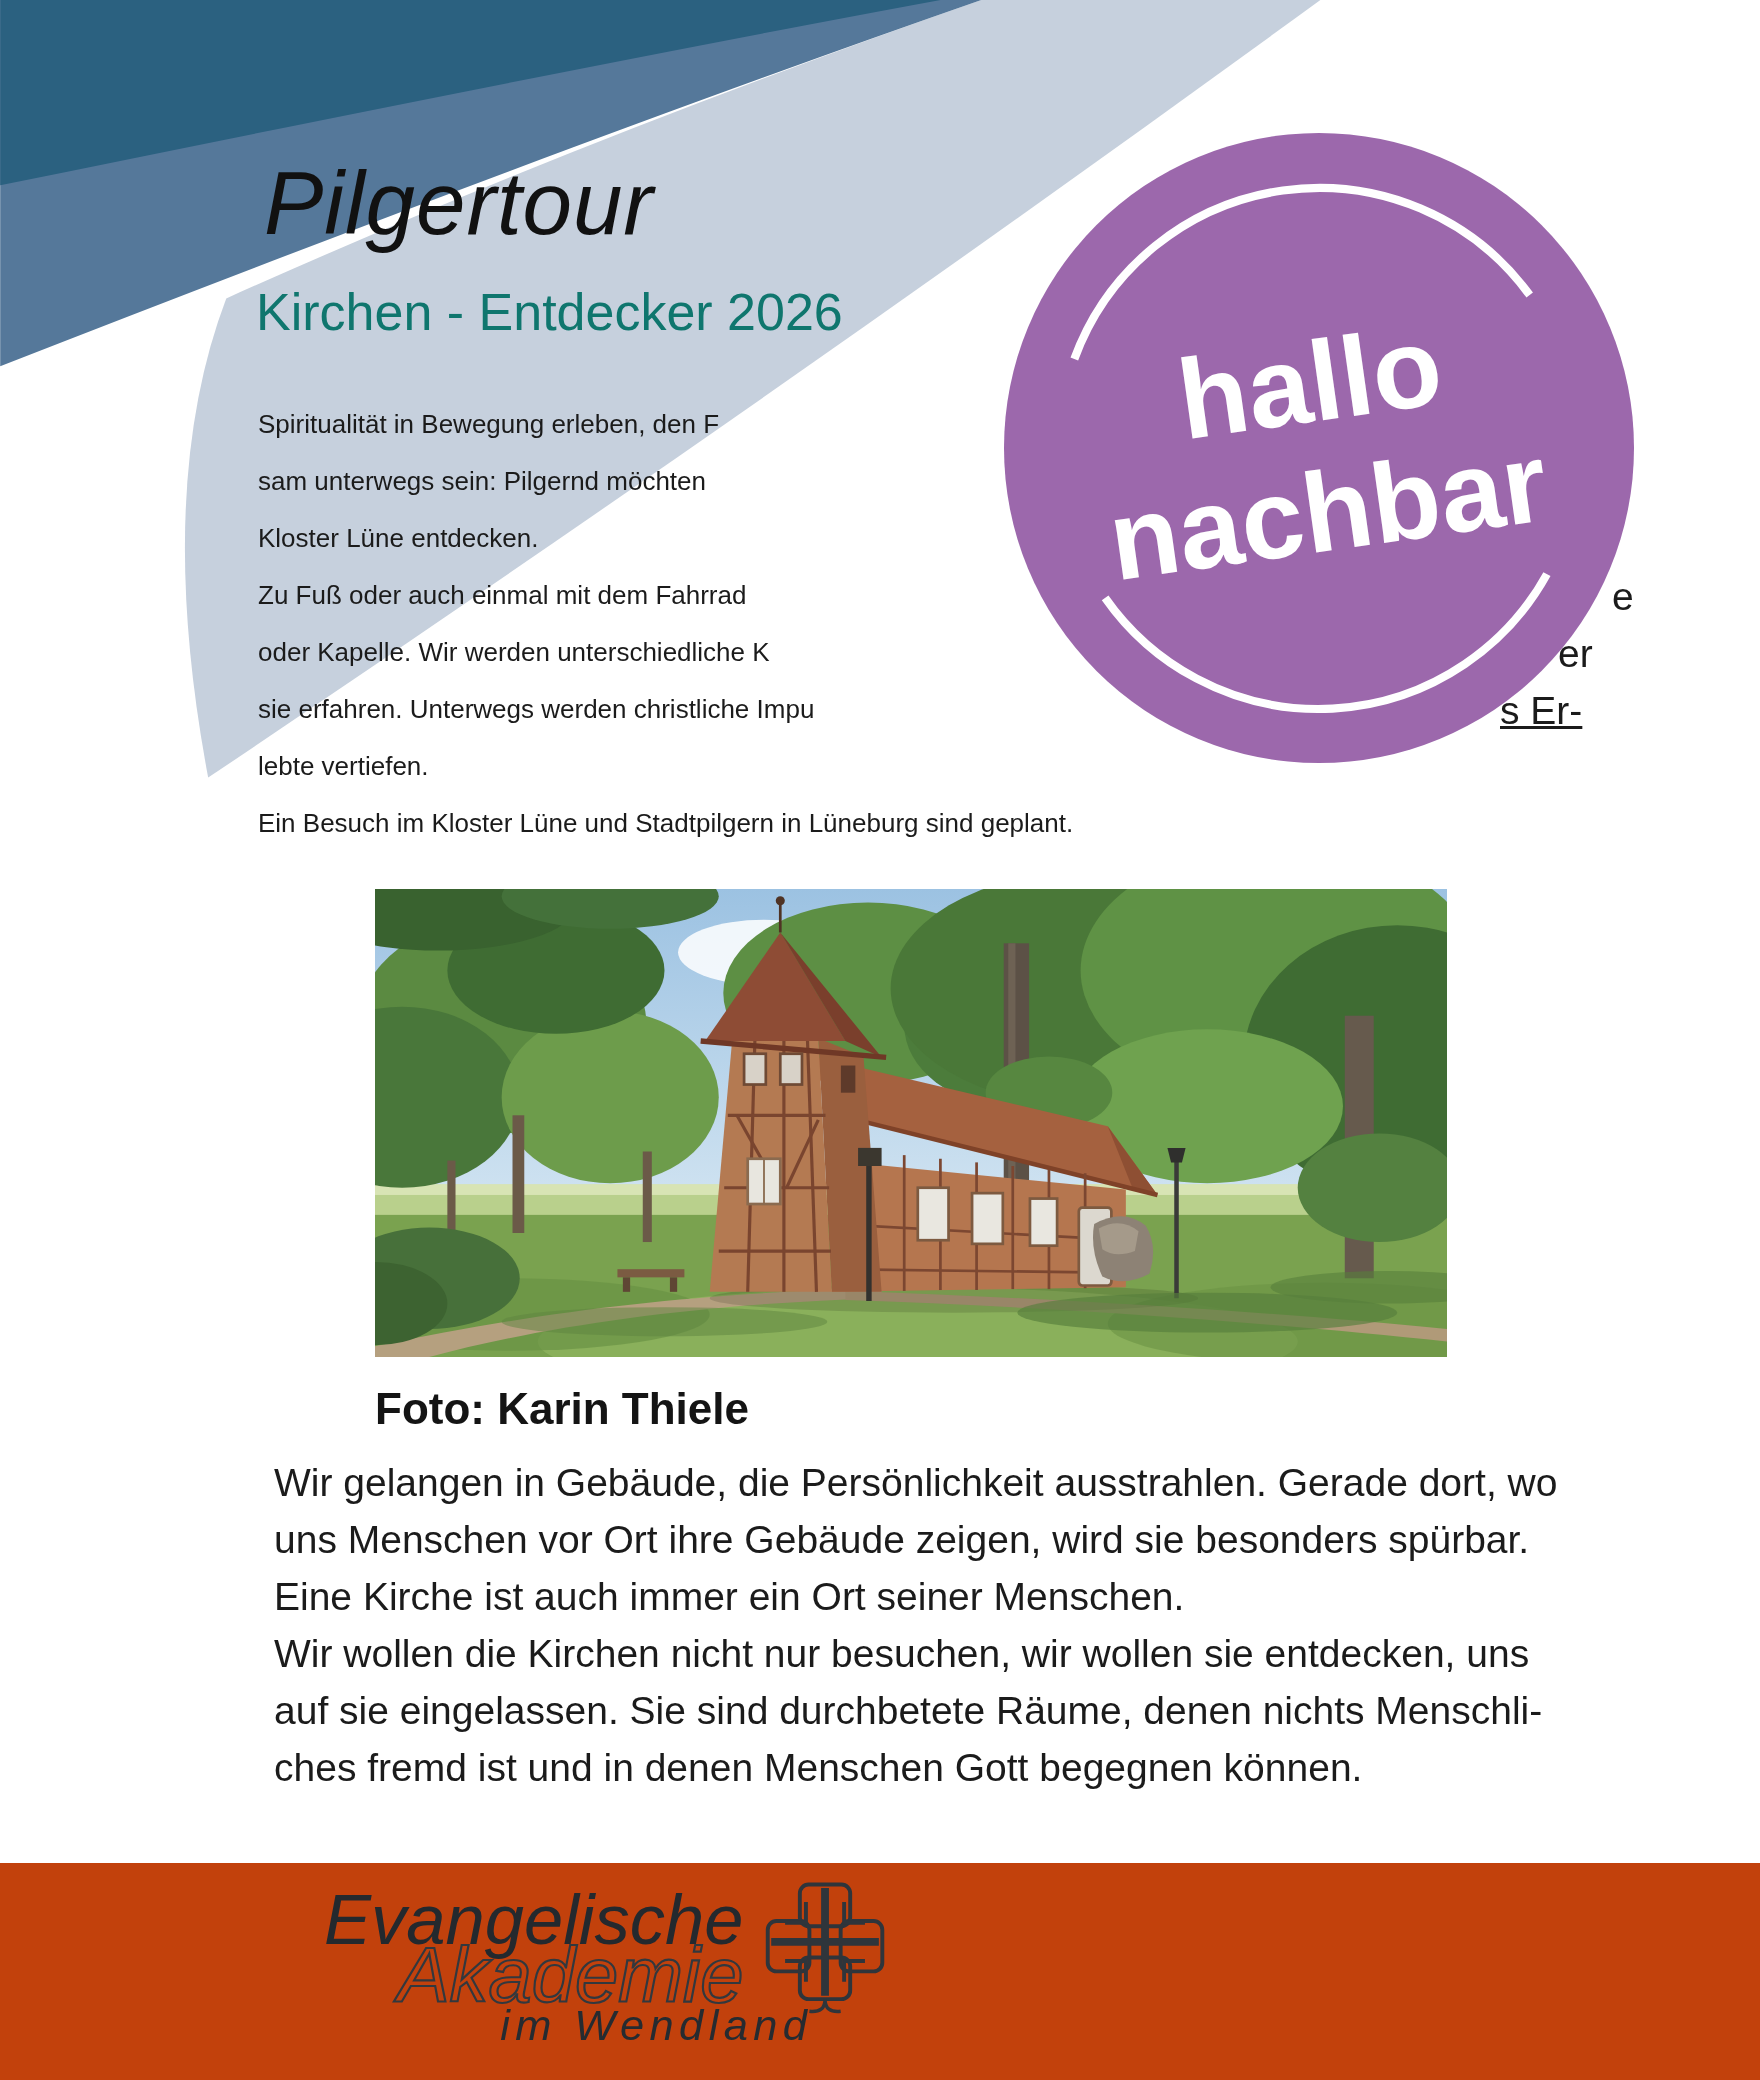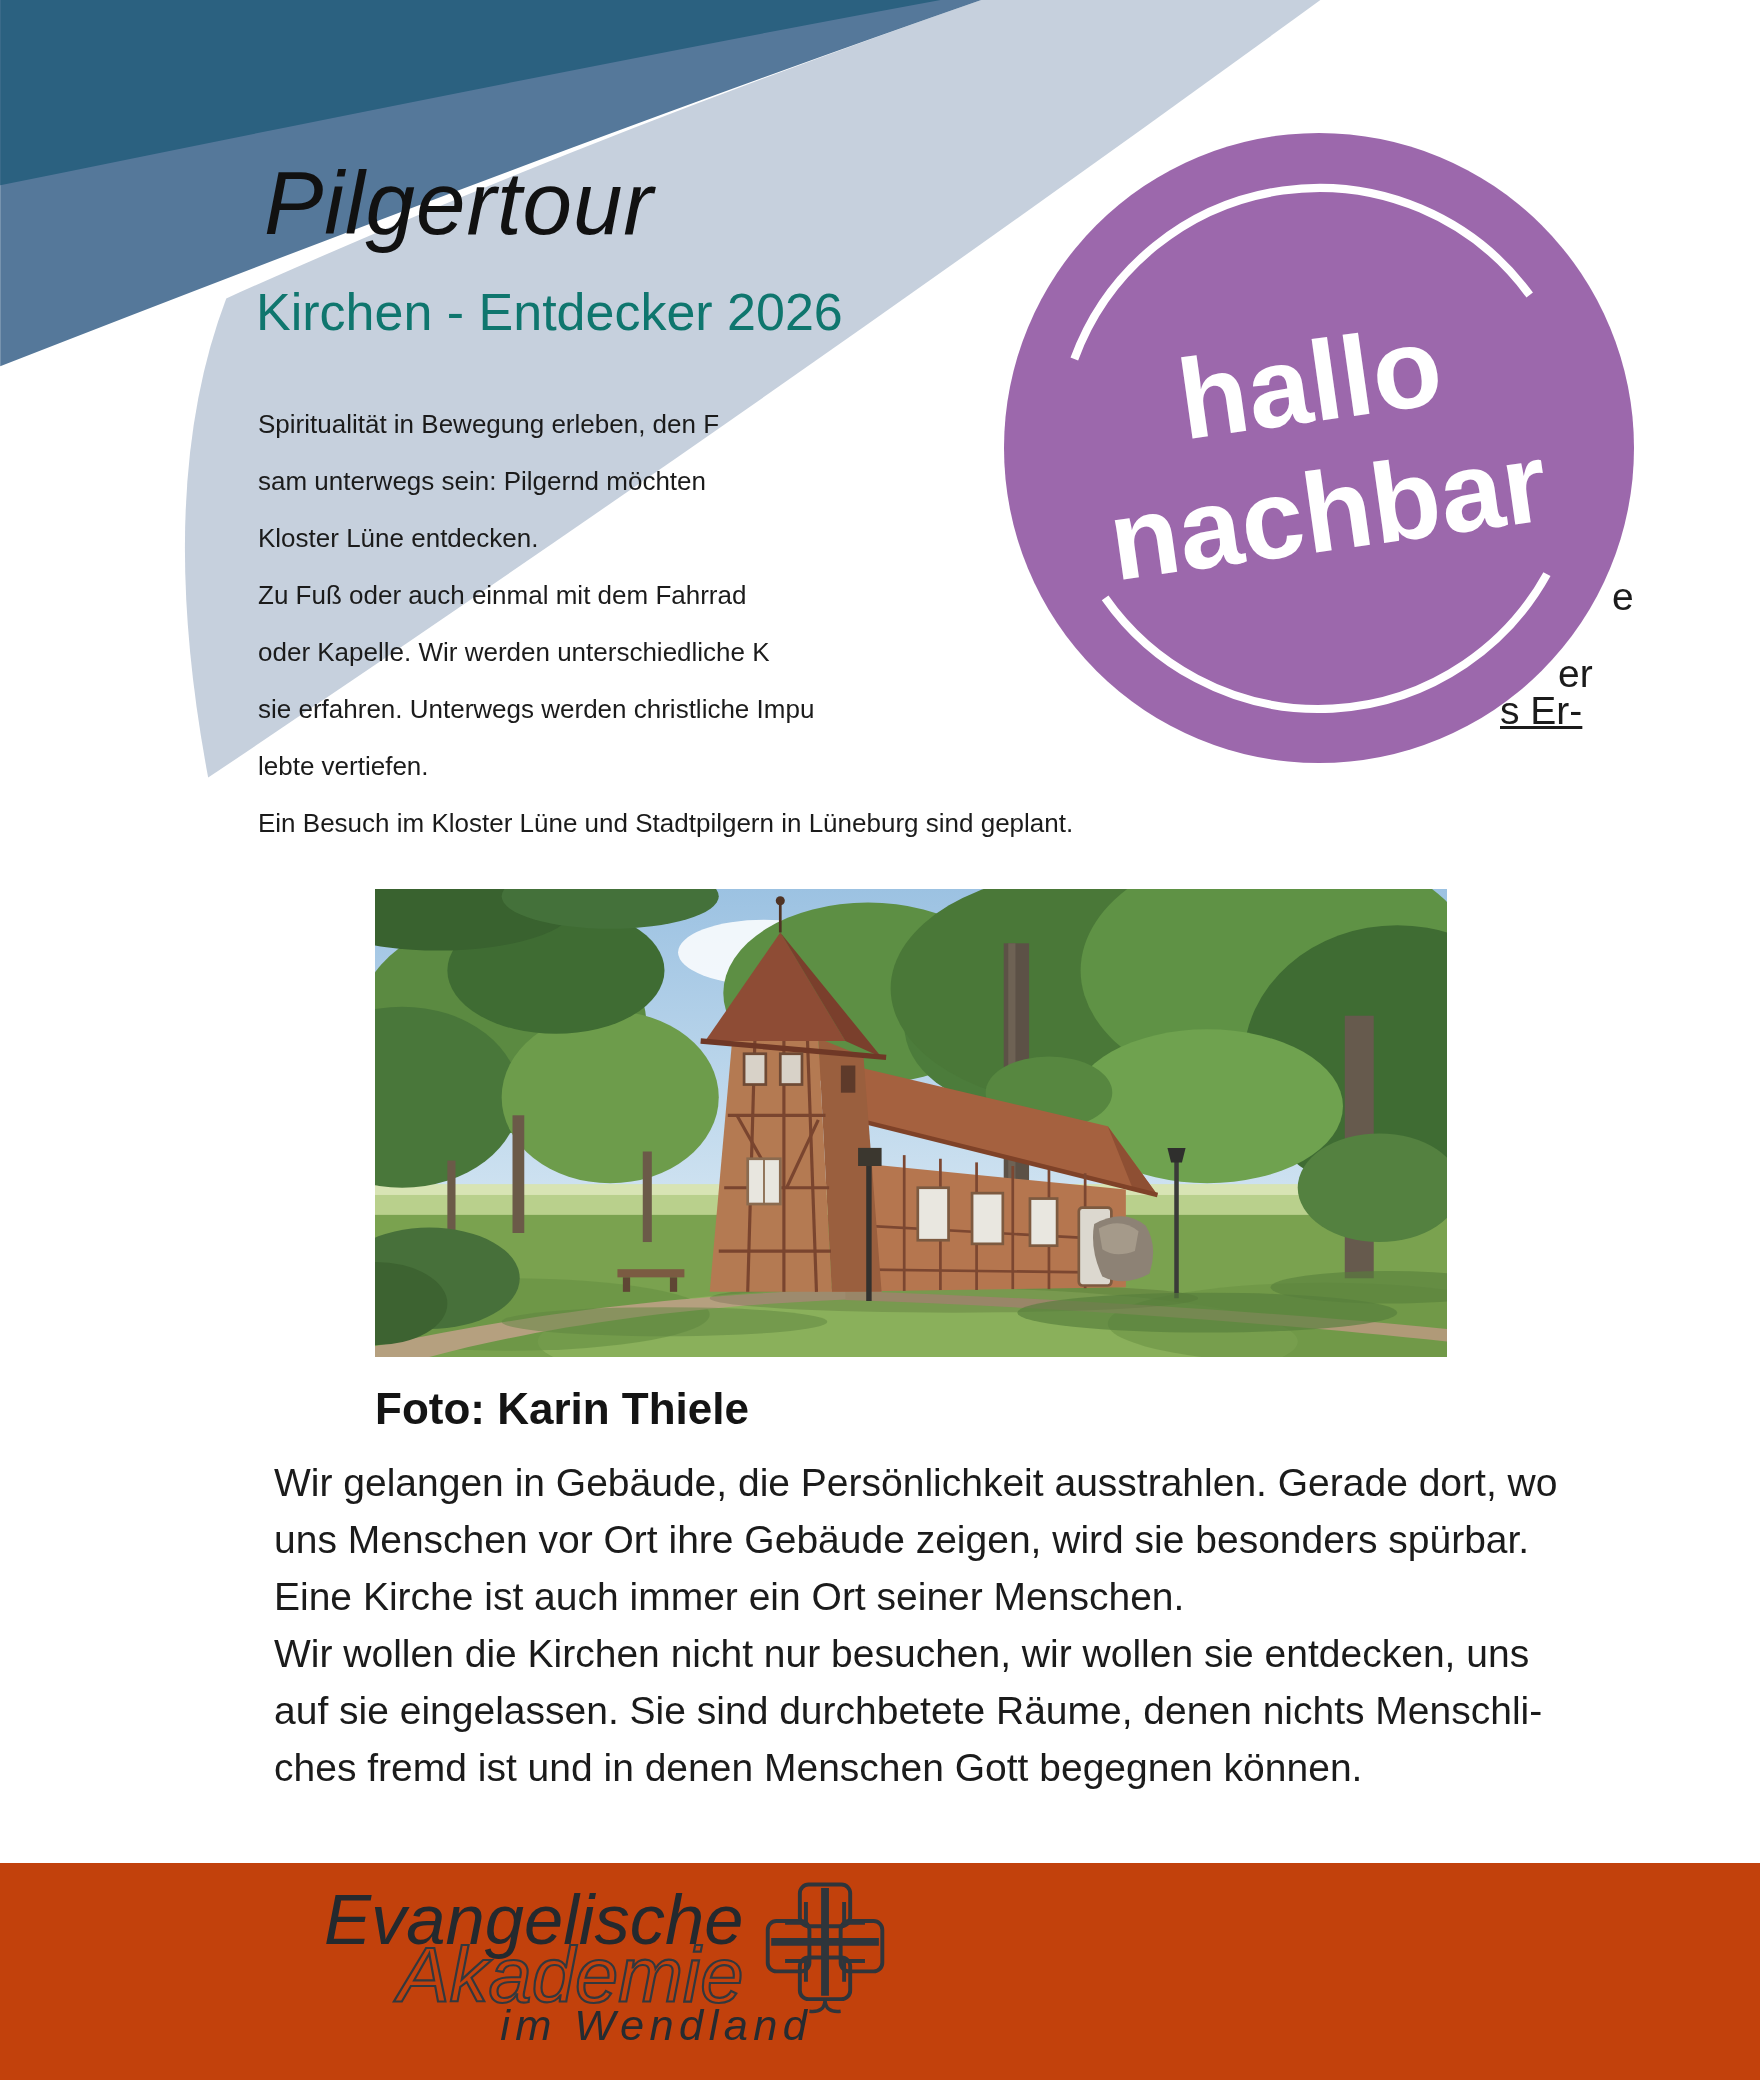--- a/index.html
+++ b/index.html
@@ -78,21 +78,21 @@
     <div>Spiritualität in Bewegung erleben, den F</div>
     <div>sam unterwegs sein: Pilgernd möchten</div>
     <div>Kloster Lüne entdecken.</div>
     <div>Zu Fuß oder auch einmal mit dem Fahrrad</div>
     <div>oder Kapelle. Wir werden unterschiedliche K</div>
     <div>sie erfahren. Unterwegs werden christliche Impu</div>
     <div>lebte vertiefen.</div>
     <div>Ein Besuch im Kloster Lüne und Stadtpilgern in Lüneburg sind geplant.</div>
   </div>
   <span class="frag" style="left:1612px;top:568px;">e</span>
-  <span class="frag" style="left:1558px;top:625px;margin-top:20px;">er</span>
+  <span class="frag" style="left:1558px;top:625px;">er</span>
   <span class="frag" style="left:1500px;top:682px;text-decoration:underline;">s Er-</span>
 
   <div class="badge">
     <div class="badge-circle"></div>
     <svg class="badge-ring" width="630" height="630" viewBox="0 0 696 696">
       <g transform="rotate(-8 348 348)" stroke="#ffffff" stroke-width="9" fill="none">
         <path d="M94,213 A288,288 0 0 1 602,213"></path>
         <path d="M91,479 A288,288 0 0 0 578,521"></path>
       </g>
     </svg>

